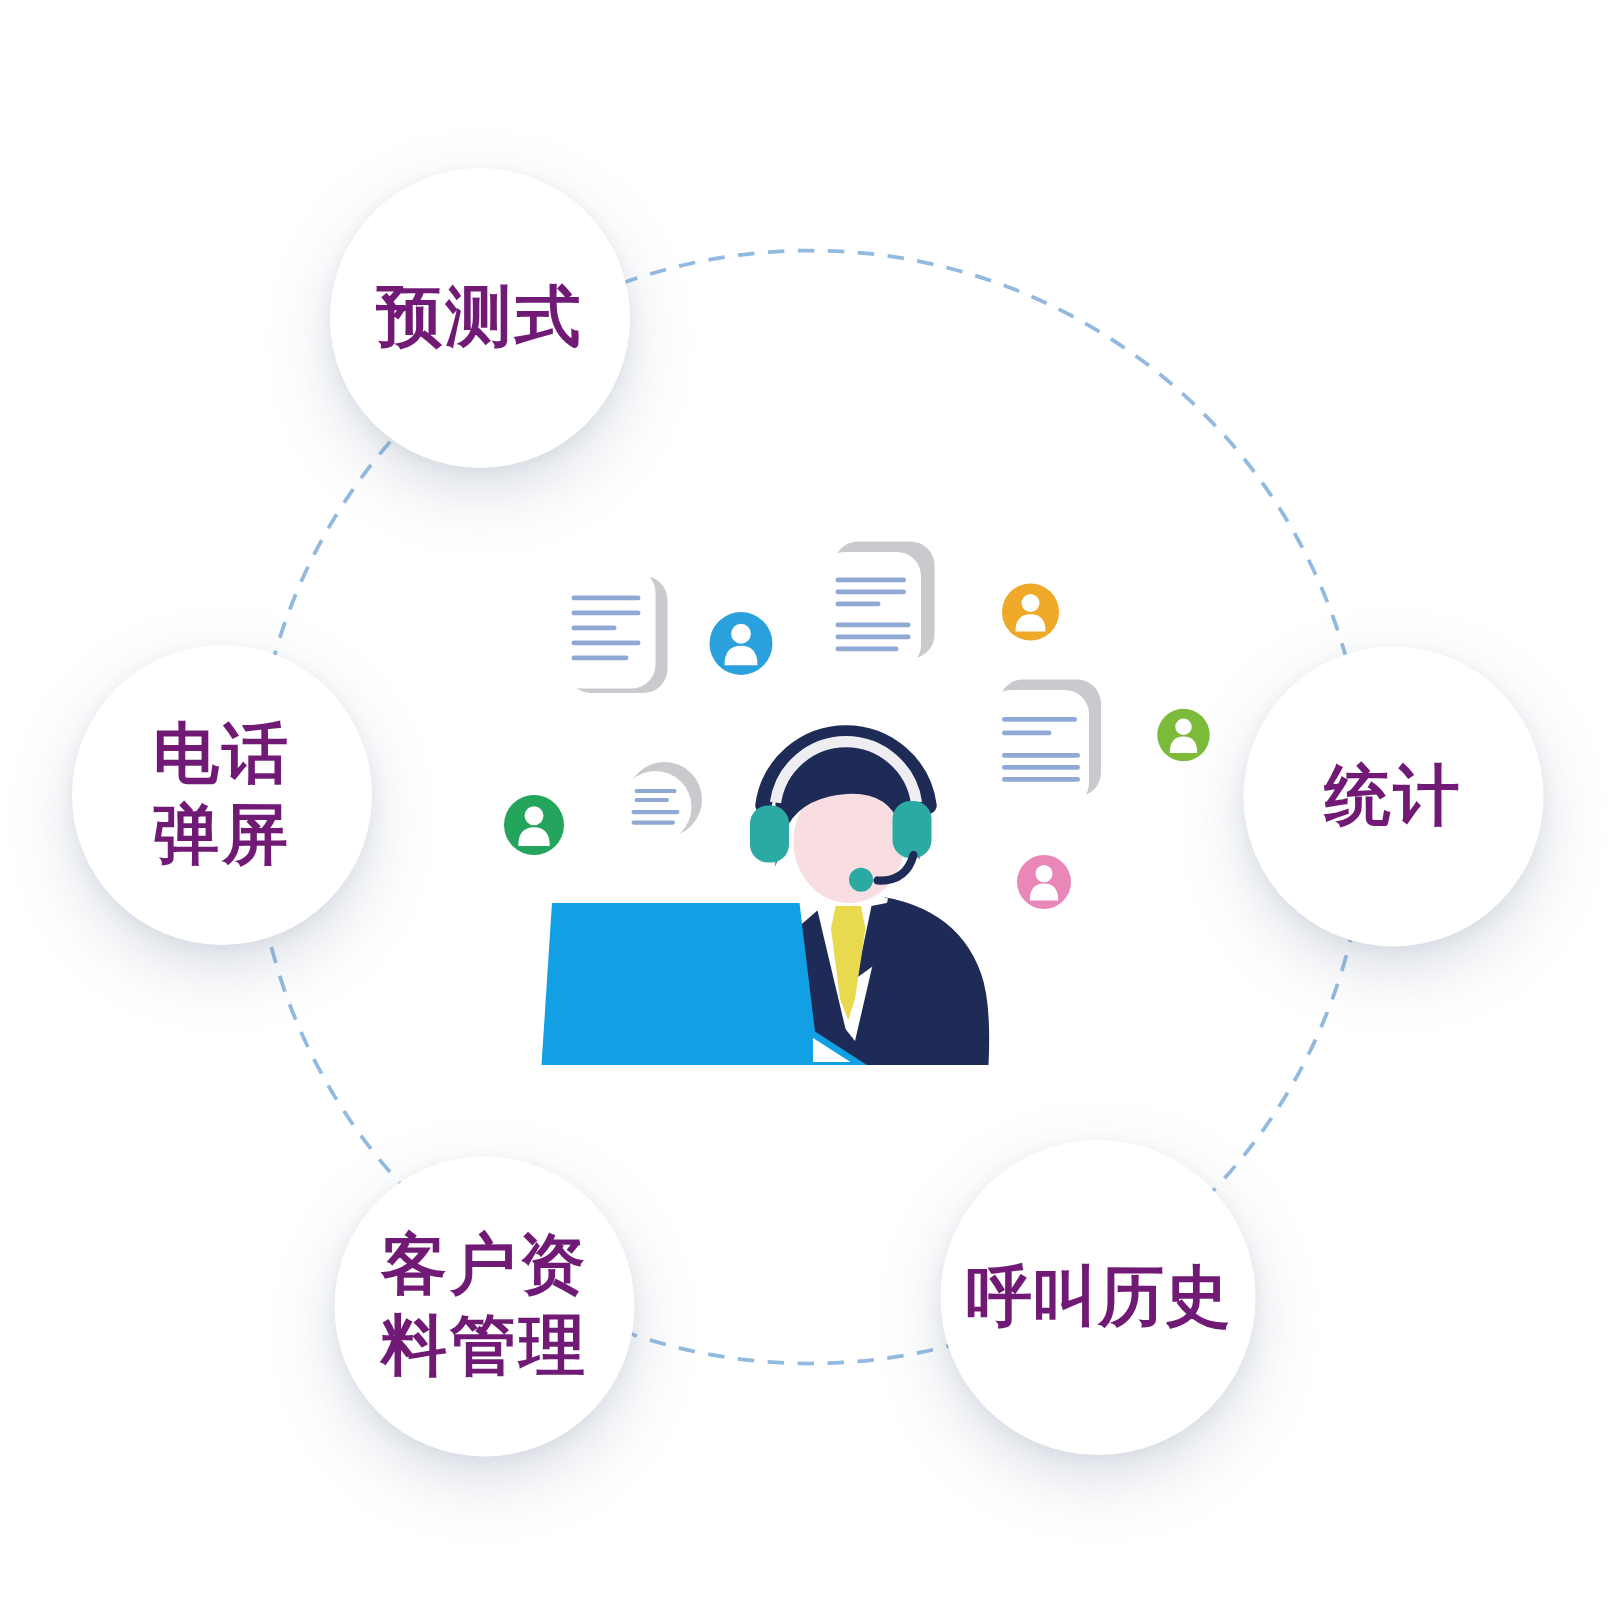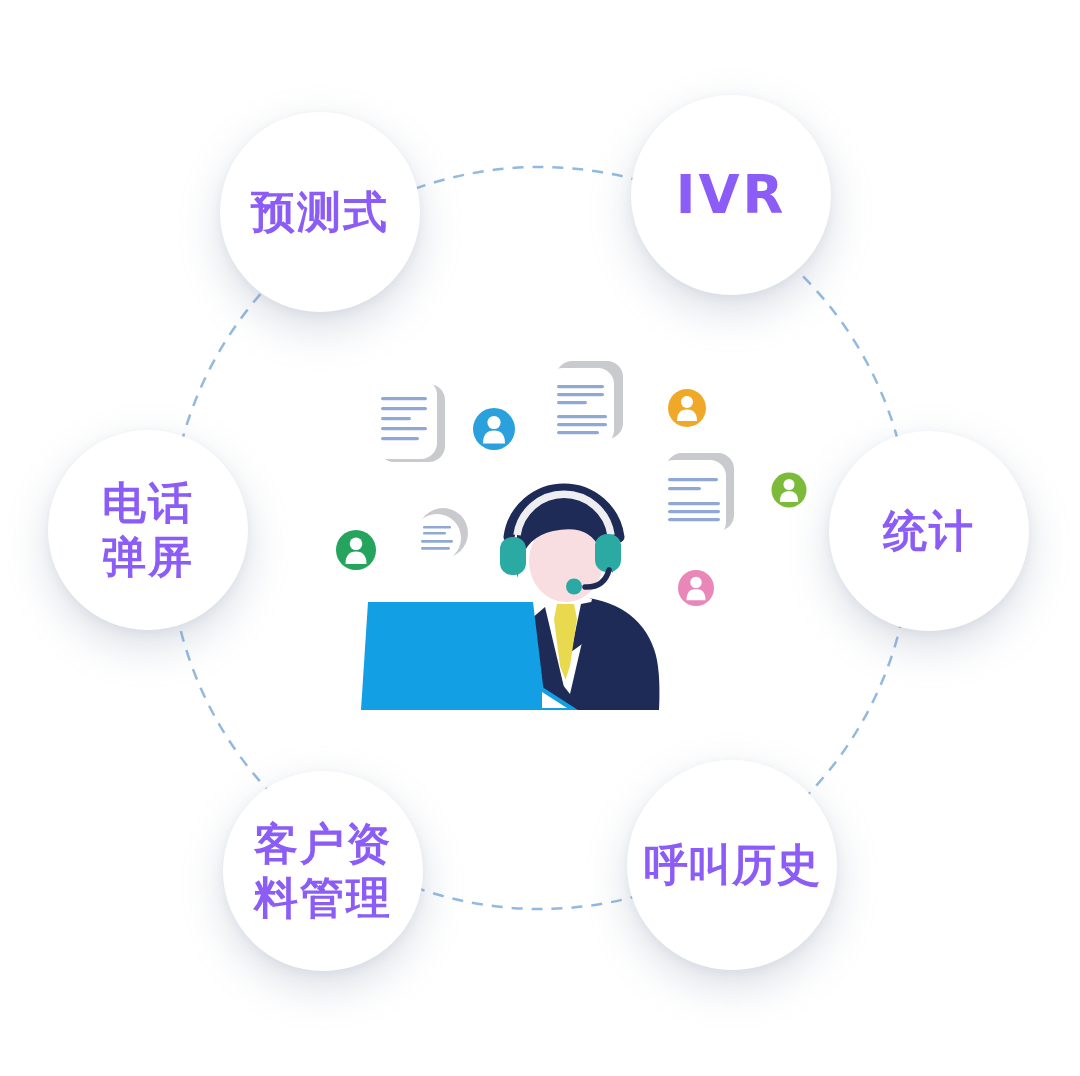--- a/index.html
+++ b/index.html
@@ -6,21 +6,21 @@
   .canvas{
     position:relative;width:1080px;height:1076px;background:#ffffff;overflow:hidden;
     font-family:"DejaVu Sans","Liberation Sans",sans-serif;
   }
   .ring-svg{position:absolute;left:0;top:0;width:1080px;height:1076px;}
   .bubble{
     position:absolute;width:200px;height:200px;border-radius:50%;background:#ffffff;
     box-shadow:0 16px 42px rgba(141,153,174,.32),0 3px 10px rgba(141,153,174,.12);
     display:flex;align-items:center;justify-content:center;text-align:center;
   }
-  .bubble-label span{display:block;font-weight:800;color:#8b5cf6;line-height:1.22;}
+  .bubble-label span{display:block;font-weight:800;color:#701a75;line-height:1.22;}
   .zh span{font-size:44px;letter-spacing:2px;}
   .en span{font-size:53px;letter-spacing:3px;}
   .b0{left:220px;top:112px;}
   .b1{left:631px;top:95px;}
   .b2{left:48px;top:430px;}
   .b3{left:829px;top:431px;}
   .b4{left:223px;top:771px;}
   .b5{left:627px;top:760px;width:210px;height:210px;}
   .b5 .bubble-label span{letter-spacing:0;}
   .illustration-svg{position:absolute;left:330px;top:350px;width:480px;height:370px;}
@@ -30,25 +30,20 @@
 
 <div class="canvas">
 
   <svg class="ring-svg" viewBox="0 0 1080 1076">
     <circle cx="540" cy="538" r="371" fill="none" stroke="#86B1DD" stroke-width="2.5" stroke-dasharray="11 9" opacity="0.9"></circle>
   </svg>
 
   <div class="bubble b0 zh">
     <div class="bubble-label">
       <span>预测式</span>
-    </div>
-  </div>
-  <div class="bubble b1 en">
-    <div class="bubble-label">
-      <span>IVR</span>
     </div>
   </div>
   <div class="bubble b2 zh">
     <div class="bubble-label">
       <span>电话</span>
       <span>弹屏</span>
     </div>
   </div>
   <div class="bubble b3 zh">
     <div class="bubble-label">

